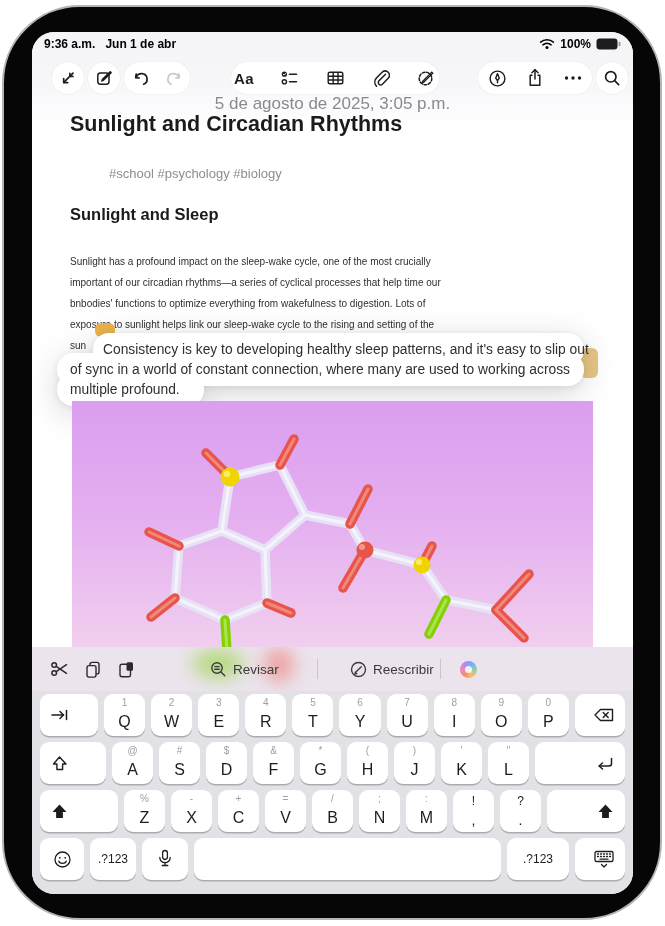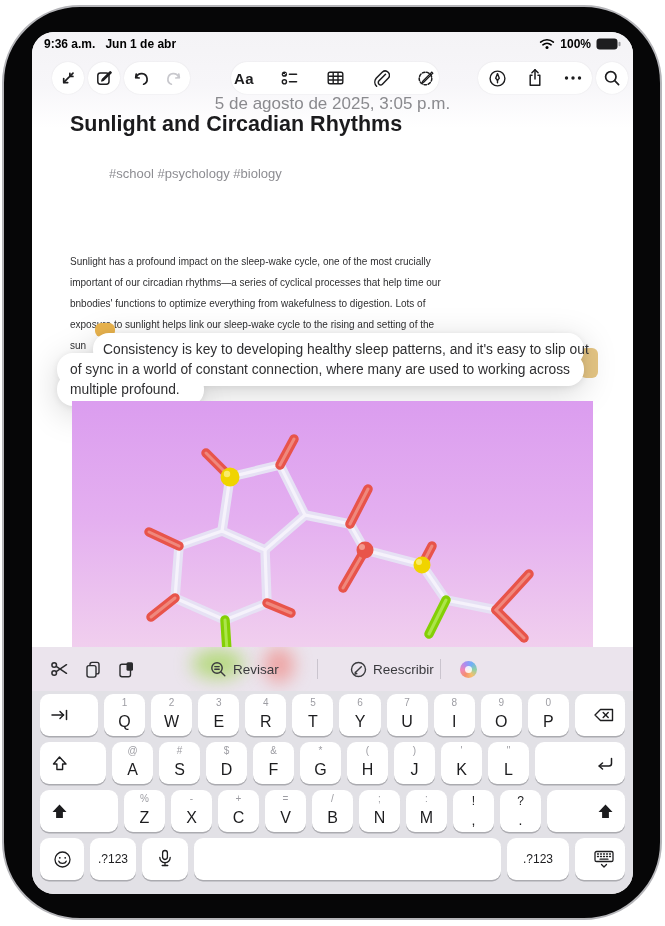--- a/index.html
+++ b/index.html
@@ -214,20 +214,21 @@
             <circle cx="7.8" cy="7.8" r="5.2"></circle>
             <line x1="11.7" y1="11.7" x2="15.6" y2="15.6"></line>
           </svg>
       </span>
     </div>
   </div>
 
   <div class="note-date">5 de agosto de 2025, 3:05 p.m.</div>
   <div class="note-title">Sunlight and Circadian Rhythms</div>
   <div class="note-tags">#school #psychology #biology</div>
+  <div class="note-heading">Sunlight and Sleep</div>
   <div class="note-body">
     <div>Sunlight has a profound impact on the sleep-wake cycle, one of the most crucially</div>
     <div>important of our circadian rhythms—a series of cyclical processes that help time our</div>
     <div>bnbodies' functions to optimize everything from wakefulness to digestion. Lots of</div>
     <div>exposure to sunlight helps link our sleep-wake cycle to the rising and setting of the</div>
     <div>sun</div>
   </div>
 
   <div class="handle h-left"></div>
   <div class="handle h-right"></div>

